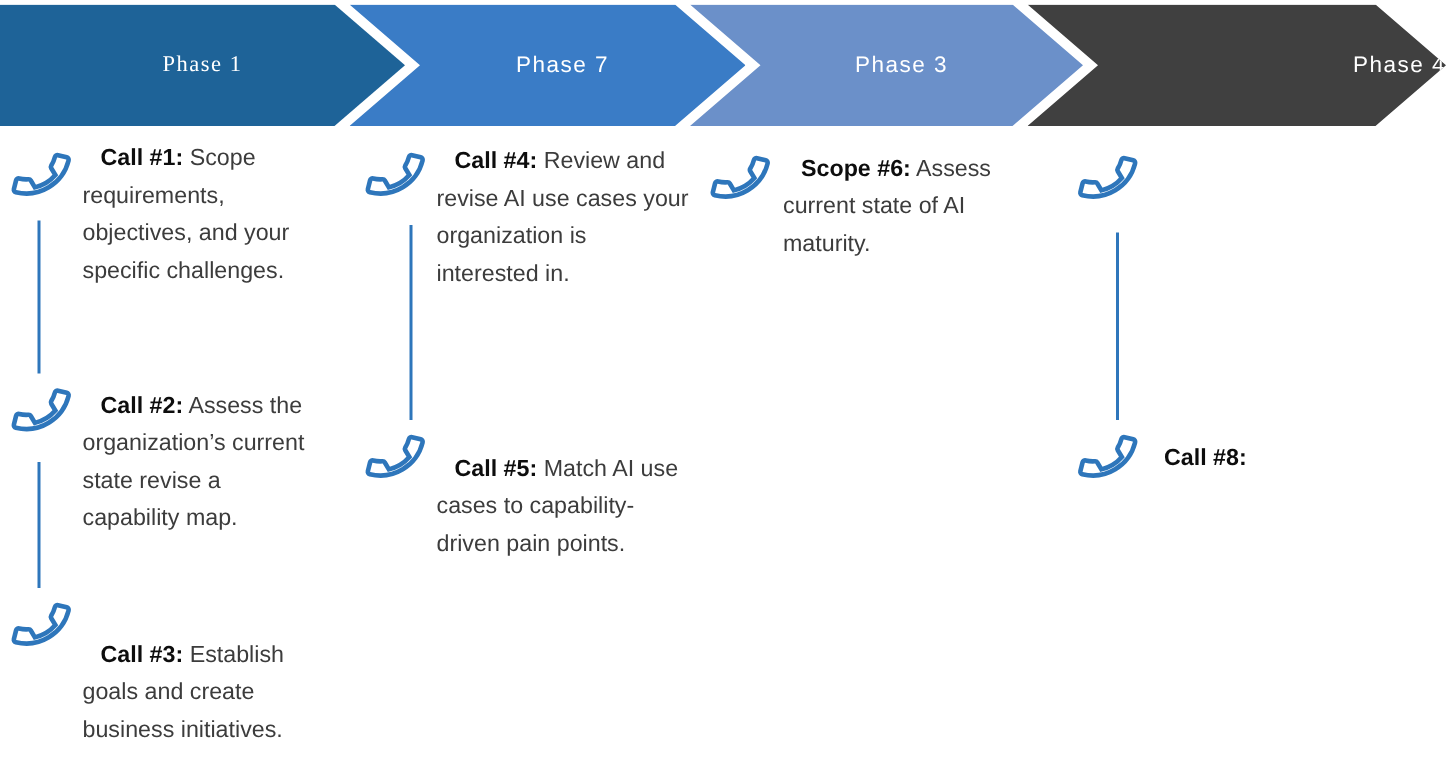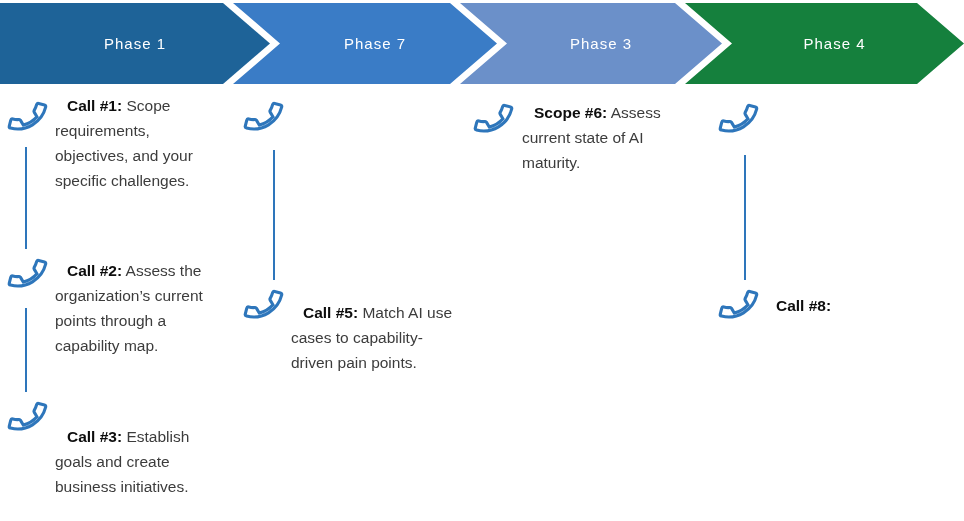--- a/index.html
+++ b/index.html
@@ -9,21 +9,21 @@
     background:#fff;
     font-family:"Liberation Sans", sans-serif;
     overflow:hidden;
   }
   
   .chevron{
     position:absolute;top:3px;height:81px;
     display:flex;align-items:center;justify-content:center;
     color:#fff;font-size:15px;letter-spacing:1px;font-weight:400;
   }
-  .chev-first{clip-path:polygon(0 0, calc(100% - 47px) 0, 100% 50%, calc(100% - 47px) 100%, 0 100%);}
+  .chev-first{clip-path:polygon(0 0, calc(100% - 47px) 0, 100% 50%, calc(100% - 47px) 100%, 0 100%);font-family:Liberation Serif, serif;}
   .chev-mid{clip-path:polygon(0 0, calc(100% - 47px) 0, 100% 50%, calc(100% - 47px) 100%, 0 100%, 47px 50%);}
   .p1{left:0;width:270px;}
   .p2{left:233px;width:264px;}
   .p3{left:460px;width:262px;}
   .p4{left:685px;width:279px;}
   .p2 span,.p3 span,.p4 span{margin-left:20px;}
   
   .phone{
     position:absolute;width:41px;height:41px;
     transform:rotate(14deg);
@@ -47,21 +47,21 @@
 
   <div class="chevron chev-first p1" style="background: rgb(30, 99, 152);">
     <span>Phase 1</span>
   </div>
   <div class="chevron chev-mid p2" style="background: rgb(58, 124, 198);">
     <span>Phase 7</span>
   </div>
   <div class="chevron chev-mid p3" style="background: rgb(107, 144, 201); justify-content: center;">
     <span>Phase 3</span>
   </div>
-  <div class="chevron chev-mid p4" style="background: #15803d;">
+  <div class="chevron chev-mid p4" style="background: #404040; justify-content: flex-end;">
     <span>Phase 4</span>
   </div>
 
   <svg class="phone" style="left:7px;top:96px" viewBox="0 0 24 24">
     <g transform="translate(24,0) scale(-1,1)">
         <path fill="none" stroke-width="1.8" d="M6.62 10.79c1.44 2.83 3.76 5.14 6.59 6.59l2.2-2.2c.27-.27.67-.36 1.02-.24 1.12.37 2.33.57 3.57.57.55 0 1 .45 1 1V20c0 .55-.45 1-1 1-9.39 0-17-7.61-17-17 0-.55.45-1 1-1h3.5c.55 0 1 .45 1 1 0 1.25.2 2.45.57 3.57.11.35.03.74-.25 1.02l-2.2 2.2z"></path>
       </g>
   </svg>
   <svg class="phone" style="left:7px;top:253px" viewBox="0 0 24 24">
     <g transform="translate(24,0) scale(-1,1)">
@@ -101,24 +101,27 @@
 
   <div class="vline" style="left:25px;top:147px;height:102px"></div>
   <div class="vline" style="left:25px;top:308px;height:84px"></div>
   <div class="vline" style="left:273px;top:150px;height:130px"></div>
   <div class="vline" style="left:744px;top:155px;height:125px"></div>
 
   <div class="call-text" style="left:55px;top:93px;width:152px">
     <span class="call-label">Call #1:</span><span> Scope requirements, objectives, and your specific challenges.</span>
   </div>
   <div class="call-text" style="left:55px;top:258px;width:158px">
-    <span class="call-label">Call #2:</span><span> Assess the organization’s current points through a capability map.</span>
+    <span class="call-label">Call #2:</span><span> Assess the organization’s current state revise a capability map.</span>
   </div>
   <div class="call-text" style="left:55px;top:424px;width:150px">
     <span class="call-label">Call #3:</span><span> Establish goals and create business initiatives.</span>
+  </div>
+  <div class="call-text" style="left:291px;top:95px;width:170px">
+    <span class="call-label">Call #4:</span><span> Review and revise AI use cases your organization is interested in.</span>
   </div>
   <div class="call-text" style="left:291px;top:300px;width:170px">
     <span class="call-label">Call #5:</span><span> Match AI use cases to capability-driven pain points.</span>
   </div>
   <div class="call-text" style="left:522px;top:100px;width:160px">
     <span class="call-label">Scope #6:</span><span> Assess current state of AI maturity.</span>
   </div>
   <div class="call-text block-label" style="left:764px;top:293px;width:160px">
     <span class="call-label">Call #8:</span>
   </div>

